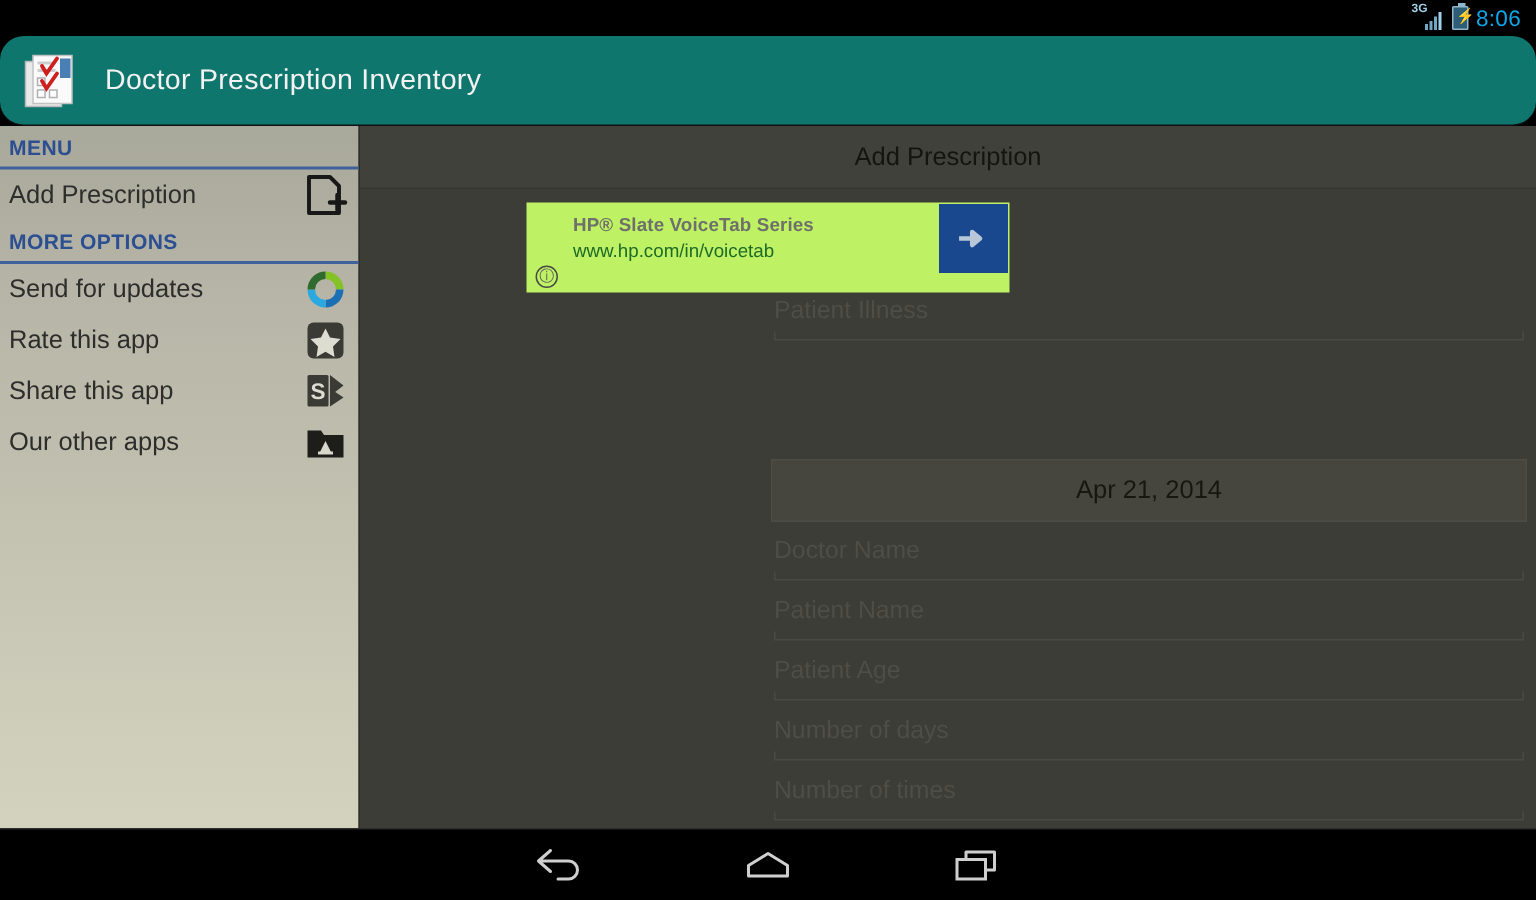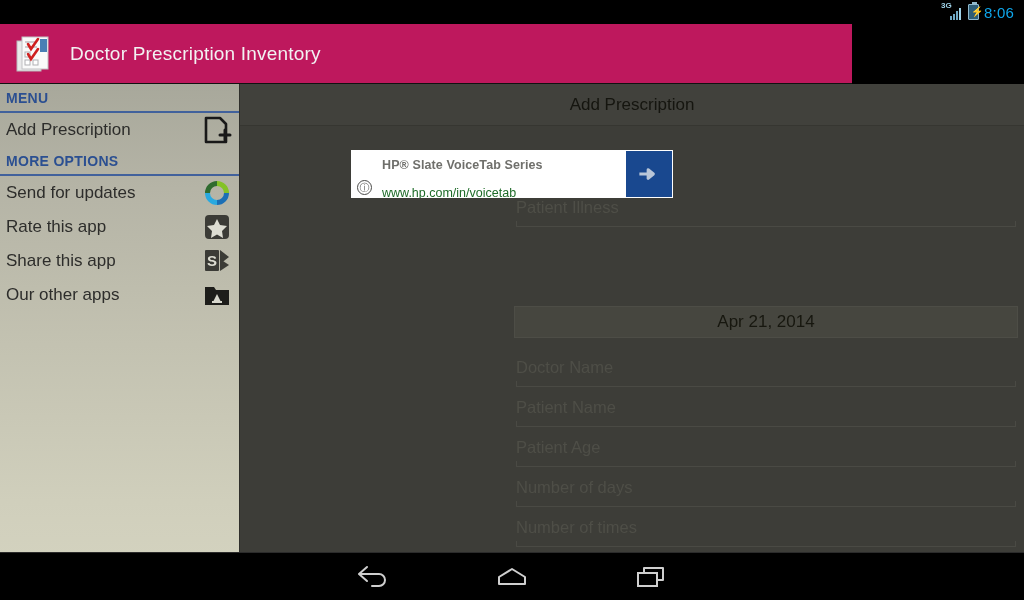--- a/index.html
+++ b/index.html
@@ -40,23 +40,24 @@
     width:5px; height:2px; background:#8fb8cc;
   }
   .batt-bolt {
     position:absolute; top:1px; left:2px; width:6px; height:12px;
     color:#d8eef8; font-size:10px; line-height:12px; text-align:center;
   }
   .clock { color:#0ea5e9; font-size:15px; letter-spacing:.2px; }
 
   
   .actionbar {
-    position:absolute; top:24px; left:0; width:852px; height:60px;
-    background:#be185d; display:flex; align-items:center;
+    position:absolute; top:24px; left:0; width:1024px; height:60px;
+    background:#0f766e; display:flex; align-items:center;
     border-bottom:1px solid #111;
+    border-radius:16px;
   }
   .app-icon {
     width:40px; height:40px; margin-left:14px; position:relative;
     flex:none;
   }
   .app-title {
     color:#f2f2f2; font-size:19px; margin-left:16px; letter-spacing:.2px;
   }
 
   
@@ -65,30 +66,30 @@
     background:#3d3d38;
   }
   .titlebar {
     position:absolute; top:0; left:240px; width:784px; height:42px;
     background:#41413c; border-bottom:1px solid #363631;
     display:flex; align-items:center; justify-content:center;
   }
   .titlebar span { color:#15150f; font-size:17px; }
 
   .ad {
-    position:absolute; top:66px; left:351px; width:322px; height:48px;
-    background:#ffffff; overflow:hidden;
+    position:absolute; top:51px; left:351px; width:322px; height:60px;
+    background:#bef264; overflow:hidden;
   }
   .ad-txt { position:absolute; left:31px; top:7px; }
   .ad-head {
     color:#6f6f6b; font-size:12.5px; font-weight:bold;
     letter-spacing:.1px; line-height:16px;
   }
   .ad-url {
-    color:#1e6b28; font-size:12.5px; line-height:16px; margin-top:12px;
+    color:#1e6b28; font-size:12.5px; line-height:16px; margin-top:1px;
   }
   .ad-info {
     position:absolute; left:6px; bottom:3px; width:15px; height:15px;
     border:1px solid #4a4a48; border-radius:50%;
     color:#5d5d5a; font-size:10px; line-height:13px; text-align:center;
   }
   .ad-btn {
     position:absolute; right:1px; top:1px; width:46px; height:46px;
     background:#19488f; display:flex; align-items:center; justify-content:center;
   }
@@ -102,21 +103,21 @@
   }
   .field span { color:#4e4e47; font-size:16.5px; }
   .field:before, .field:after {
     content:""; position:absolute; bottom:0; width:1px; height:5px;
     background:#4a4a44;
   }
   .field:before { left:0; }
   .field:after { right:0; }
 
   .datebtn {
-    position:absolute; left:514px; top:222px; width:504px; height:32px;
+    position:absolute; left:514px; top:222px; width:504px; height:42px;
     background:#46463f; border:1px solid #4d4d46;
     display:flex; align-items:center; justify-content:center;
   }
   .datebtn span { color:#17170f; font-size:17px; }
 
   
   .drawer {
     position:absolute; top:84px; left:0; width:240px; height:580px;
     background:linear-gradient(to bottom,#a8a89b 0%,#b5b4a6 18%,#c3c2b1 45%,#d0cfbc 72%,#d9d8c4 100%);
     border-right:1px solid #2f2f2b;

